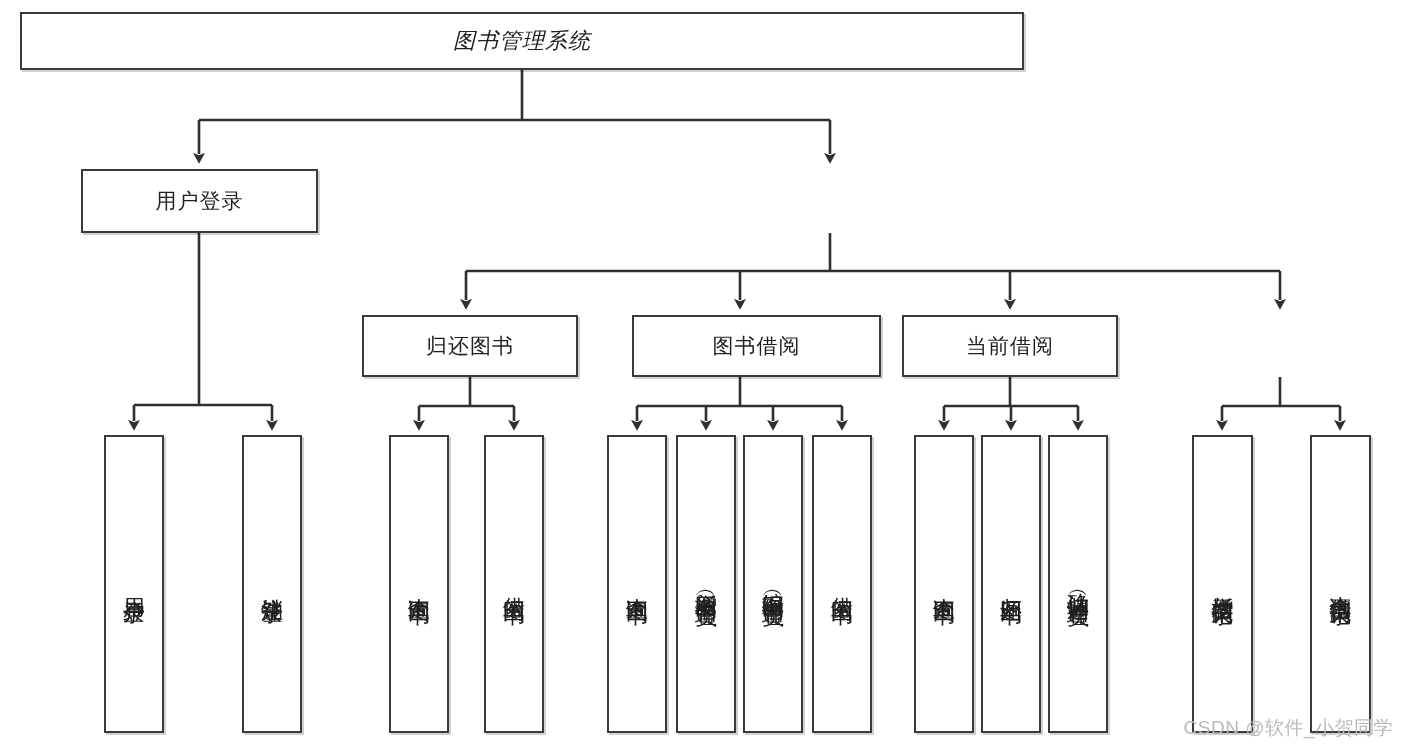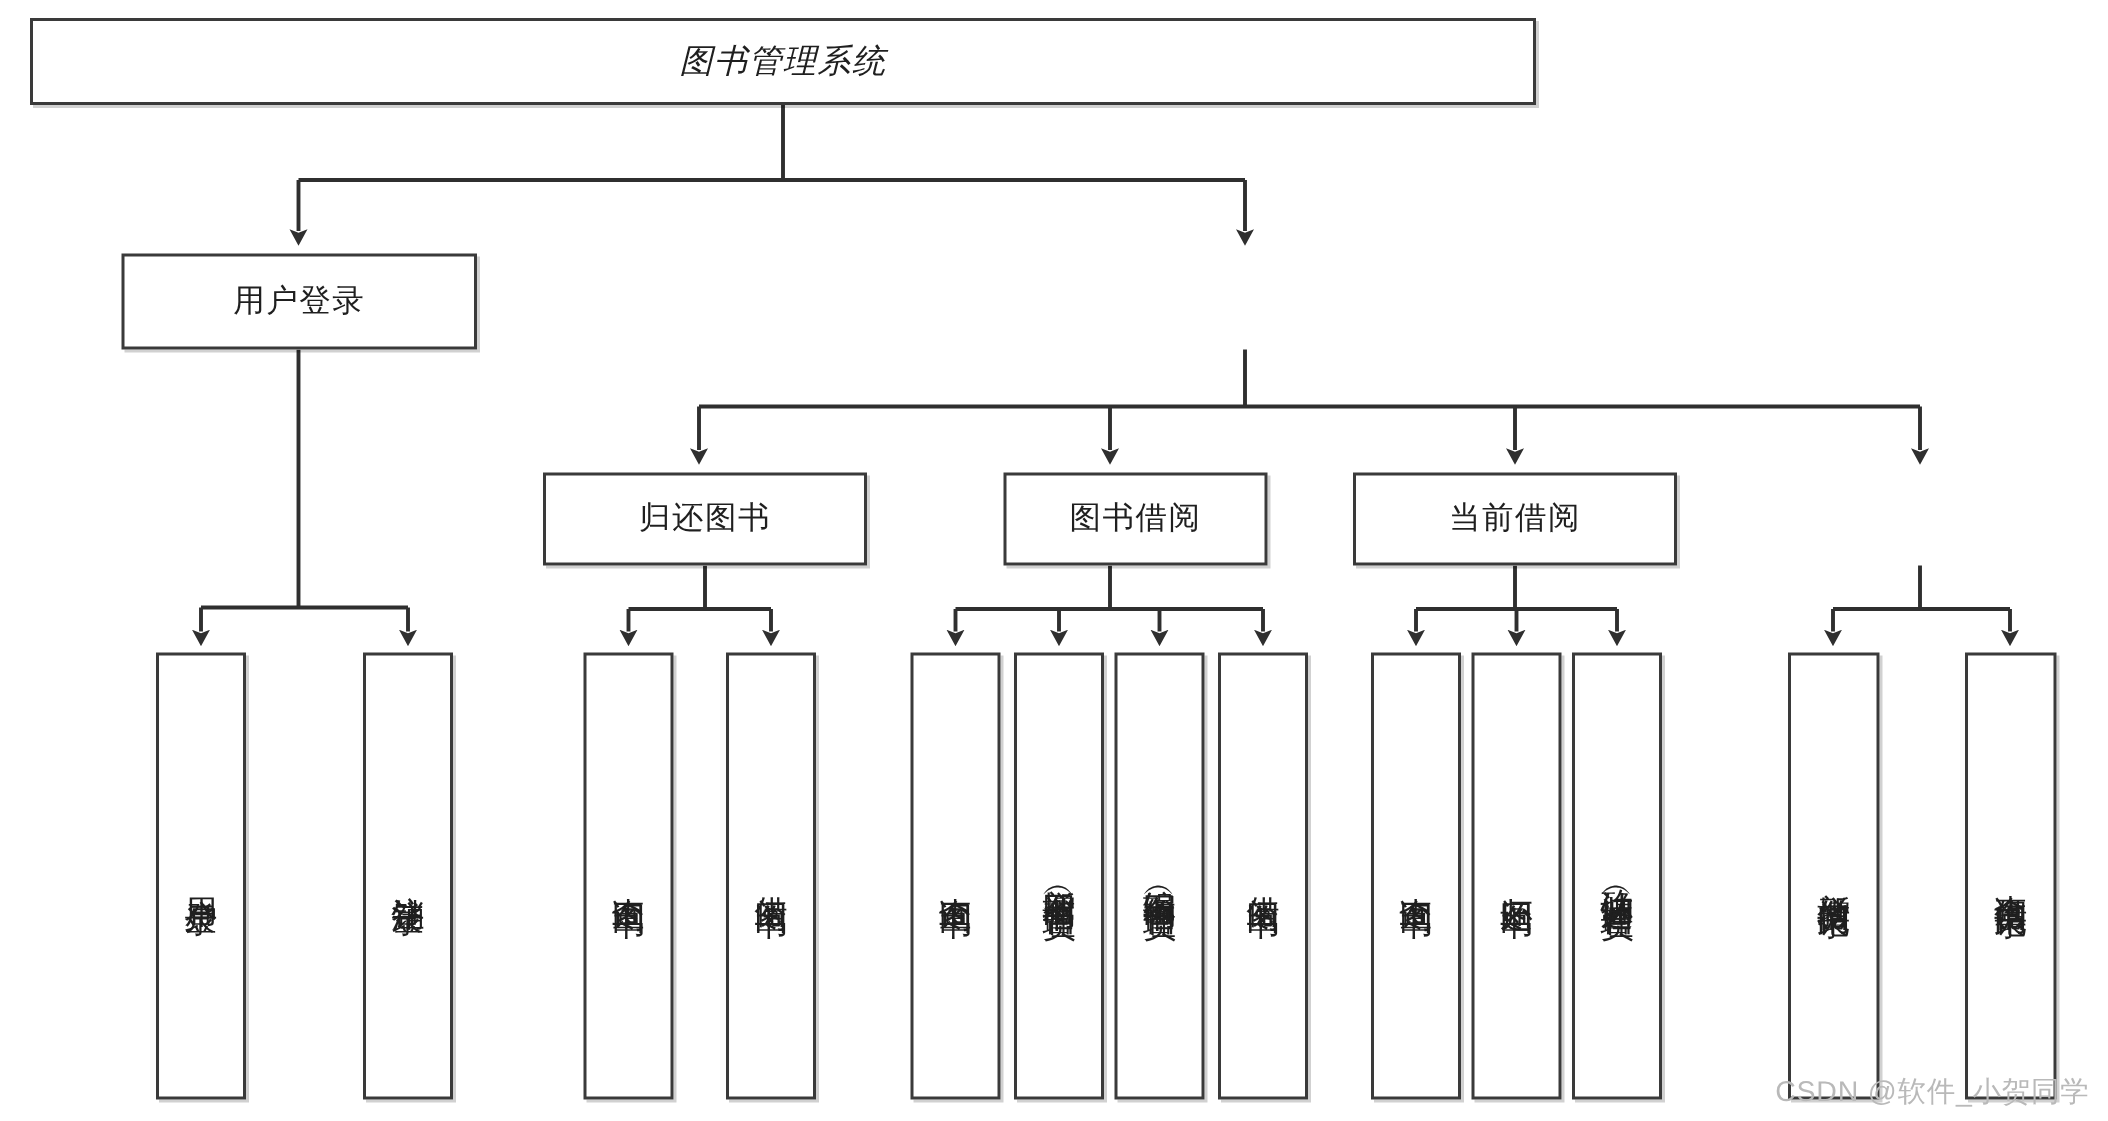--- a/index.html
+++ b/index.html
@@ -114,21 +114,21 @@
     <span class="label">图书管理系统</span>
   </div>
 
   <div class="node" style="left:81px;top:169px;width:237px;height:64px;">
     <span class="label">用户登录</span>
   </div>
 
   <div class="node" style="left:362px;top:315px;width:216px;height:62px;">
     <span class="label">归还图书</span>
   </div>
-  <div class="node" style="left:632px;top:315px;width:176px;height:62px;margin-left:37px;">
+  <div class="node" style="left:632px;top:315px;width:249px;height:62px;">
     <span class="label">图书借阅</span>
   </div>
   <div class="node" style="left:902px;top:315px;width:216px;height:62px;">
     <span class="label">当前借阅</span>
   </div>
 
   <div class="node vert" style="left:104px;top:435px;width:60px;height:298px;">
     <span class="label">用户登录</span>
   </div>
   <div class="node vert" style="left:242px;top:435px;width:60px;height:298px;">

